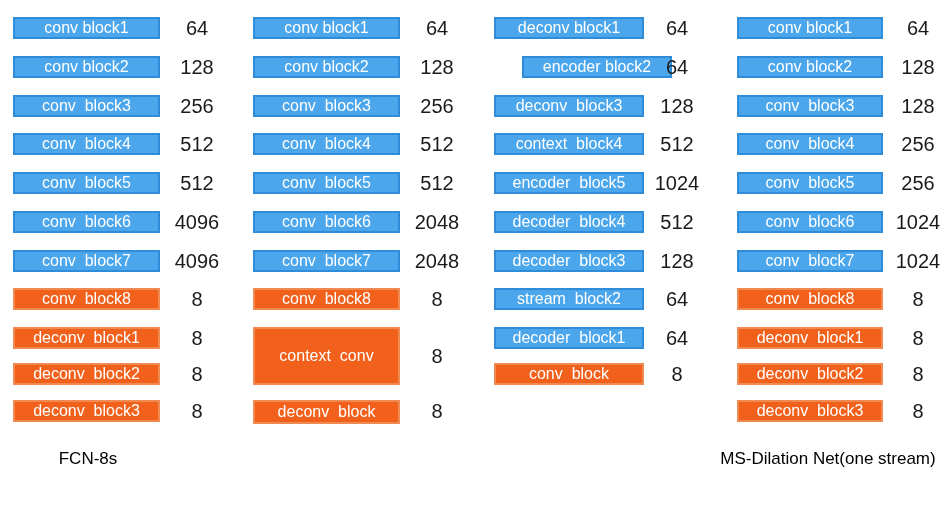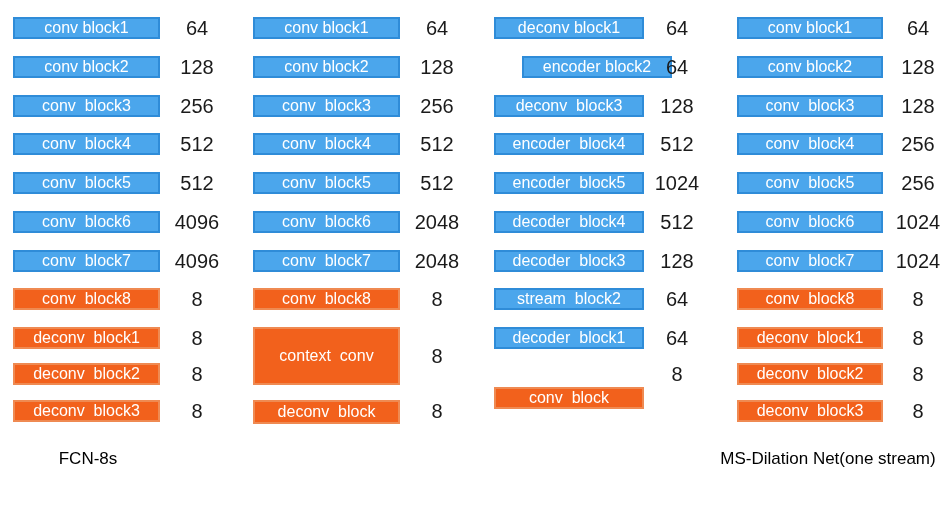--- a/index.html
+++ b/index.html
@@ -103,33 +103,33 @@
       <div class="arch-block orange" style="left: 253px; top: 327px; width: 147px; height: 58px;">context  conv</div>
       <div class="channels" style="left: 392px; top: 345px;">8</div>
       <div class="arch-block orange" style="left: 253px; top: 400px; width: 147px; height: 24px;">deconv  block</div>
       <div class="channels" style="left: 392px; top: 400px;">8</div>
       <div class="arch-block blue" style="left: 494px; top: 17px; width: 150px; height: 22px;">deconv block1</div>
       <div class="channels" style="left: 632px; top: 17px;">64</div>
       <div class="arch-block blue" style="left: 522px; top: 56px; width: 150px; height: 22px;">encoder block2</div>
       <div class="channels" style="left: 632px; top: 56px;">64</div>
       <div class="arch-block blue" style="left: 494px; top: 95px; width: 150px; height: 22px;">deconv  block3</div>
       <div class="channels" style="left: 632px; top: 95px;">128</div>
-      <div class="arch-block blue" style="left: 494px; top: 133px; width: 150px; height: 22px;">encoder  block4</div>
+      <div class="arch-block blue" style="left: 494px; top: 133px; width: 150px; height: 22px;">context  block4</div>
       <div class="channels" style="left: 632px; top: 133px;">512</div>
       <div class="arch-block blue" style="left: 494px; top: 172px; width: 150px; height: 22px;">encoder  block5</div>
       <div class="channels" style="left: 632px; top: 172px;">1024</div>
       <div class="arch-block blue" style="left: 494px; top: 211px; width: 150px; height: 22px;">decoder  block4</div>
       <div class="channels" style="left: 632px; top: 211px;">512</div>
       <div class="arch-block blue" style="left: 494px; top: 250px; width: 150px; height: 22px;">decoder  block3</div>
       <div class="channels" style="left: 632px; top: 250px;">128</div>
       <div class="arch-block blue" style="left: 494px; top: 288px; width: 150px; height: 22px;">stream  block2</div>
       <div class="channels" style="left: 632px; top: 288px;">64</div>
       <div class="arch-block blue" style="left: 494px; top: 327px; width: 150px; height: 22px;">decoder  block1</div>
       <div class="channels" style="left: 632px; top: 327px;">64</div>
-      <div class="arch-block orange" style="left: 494px; top: 363px; width: 150px; height: 22px; margin-top: 24px;">conv  block</div>
+      <div class="arch-block orange" style="left: 494px; top: 363px; width: 150px; height: 22px;">conv  block</div>
       <div class="channels" style="left: 632px; top: 363px;">8</div>
       <div class="arch-block blue" style="left: 737px; top: 17px; width: 146px; height: 22px;">conv block1</div>
       <div class="channels" style="left: 873px; top: 17px;">64</div>
       <div class="arch-block blue" style="left: 737px; top: 56px; width: 146px; height: 22px;">conv block2</div>
       <div class="channels" style="left: 873px; top: 56px;">128</div>
       <div class="arch-block blue" style="left: 737px; top: 95px; width: 146px; height: 22px;">conv  block3</div>
       <div class="channels" style="left: 873px; top: 95px;">128</div>
       <div class="arch-block blue" style="left: 737px; top: 133px; width: 146px; height: 22px;">conv  block4</div>
       <div class="channels" style="left: 873px; top: 133px;">256</div>
       <div class="arch-block blue" style="left: 737px; top: 172px; width: 146px; height: 22px;">conv  block5</div>

